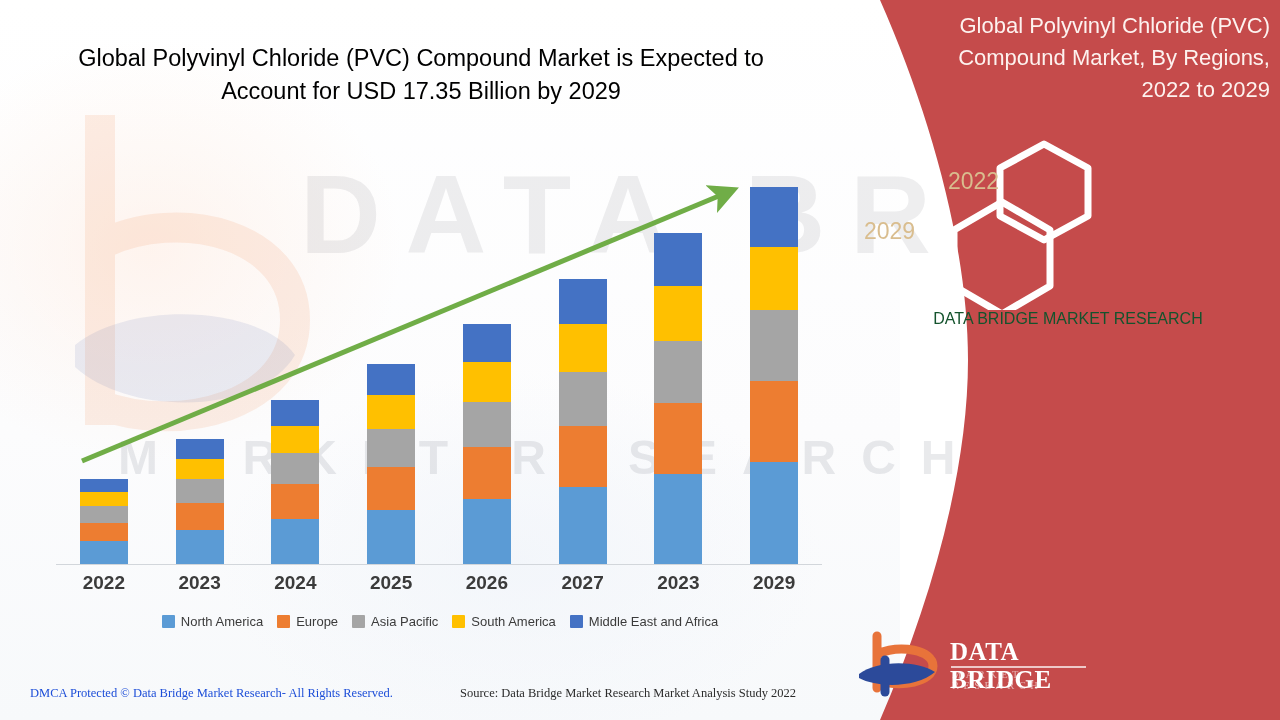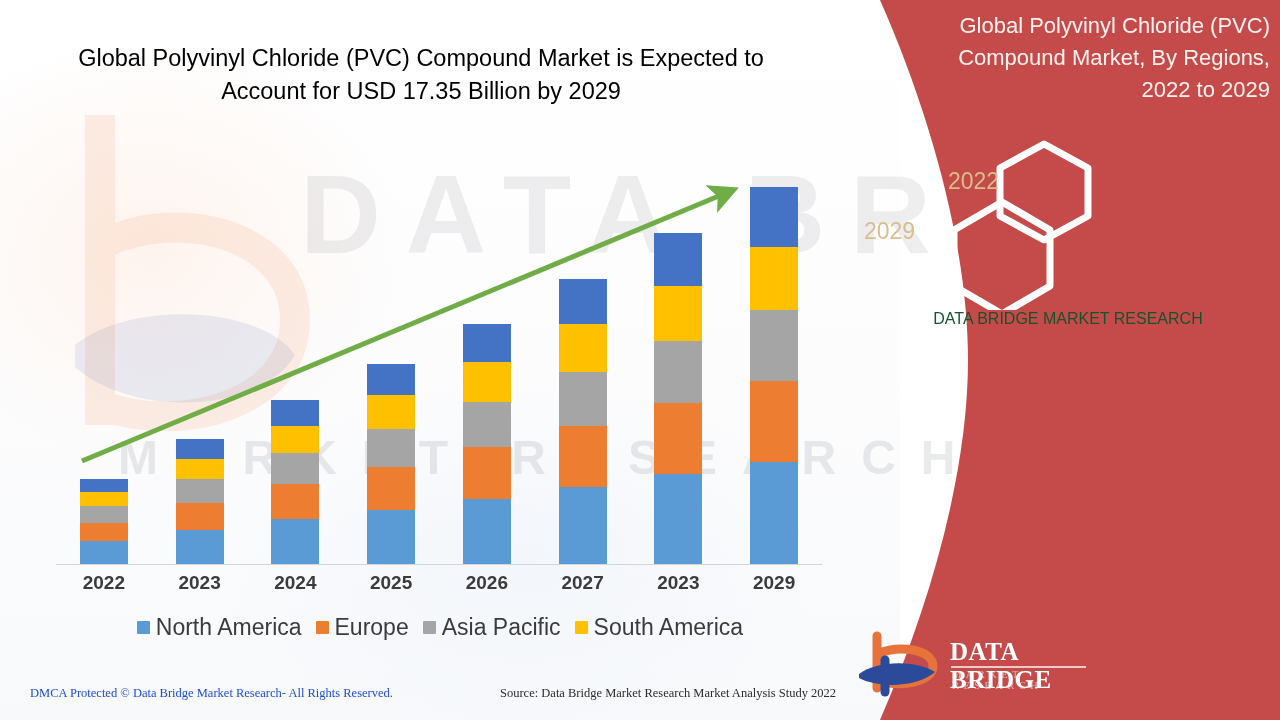--- a/index.html
+++ b/index.html
@@ -140,41 +140,40 @@
     display: flex;
     align-items: center;
     gap: 6px;
   }
   .legend-swatch {
     width: 13px; height: 13px;
     border-radius: 1px;
     flex: 0 0 auto;
   }
   .legend-label {
-    font-size: 23px;
+    font-size: 13px;
     color: #3b3b3b;
     font-weight: 400;
     white-space: nowrap;
   }
 
   
   .footer-dmca {
     position: absolute;
     left: 30px; top: 686px;
     font-family: "Liberation Serif", serif;
     font-size: 12.5px;
     color: #1d4ed8;
   }
   .footer-source {
     position: absolute;
     left: 460px; top: 686px;
     font-family: "Liberation Serif", serif;
     font-size: 12.5px;
     color: #2b2b2b;
-    margin-left: 40px;
   }
 
   
   .arrow-svg {
     position: absolute;
     left: 0; top: 0;
     width: 1280px; height: 720px;
     pointer-events: none;
   }
 
@@ -375,20 +374,24 @@
         <span class="legend-swatch" style="background: rgb(237, 125, 49);"></span>
         <span class="legend-label">Europe</span>
       </div>
       <div class="legend-item">
         <span class="legend-swatch" style="background: rgb(165, 165, 165);"></span>
         <span class="legend-label">Asia Pacific</span>
       </div>
       <div class="legend-item">
         <span class="legend-swatch" style="background: rgb(255, 192, 0);"></span>
         <span class="legend-label">South America</span>
+      </div>
+      <div class="legend-item">
+        <span class="legend-swatch" style="background: rgb(68, 114, 196);"></span>
+        <span class="legend-label">Middle East and Africa</span>
       </div>
     </div>
 
   <div class="footer-dmca">DMCA Protected © Data Bridge Market Research- All Rights Reserved.</div>
   <div class="footer-source">Source: Data Bridge Market Research Market Analysis Study 2022</div>
 
   <div class="panel">
     <svg class="panel-shape" viewBox="0 0 440 720" preserveAspectRatio="none">
       <path d="M128 0 L440 0 L440 720 L40 720
                C92 600 128 470 128 360

